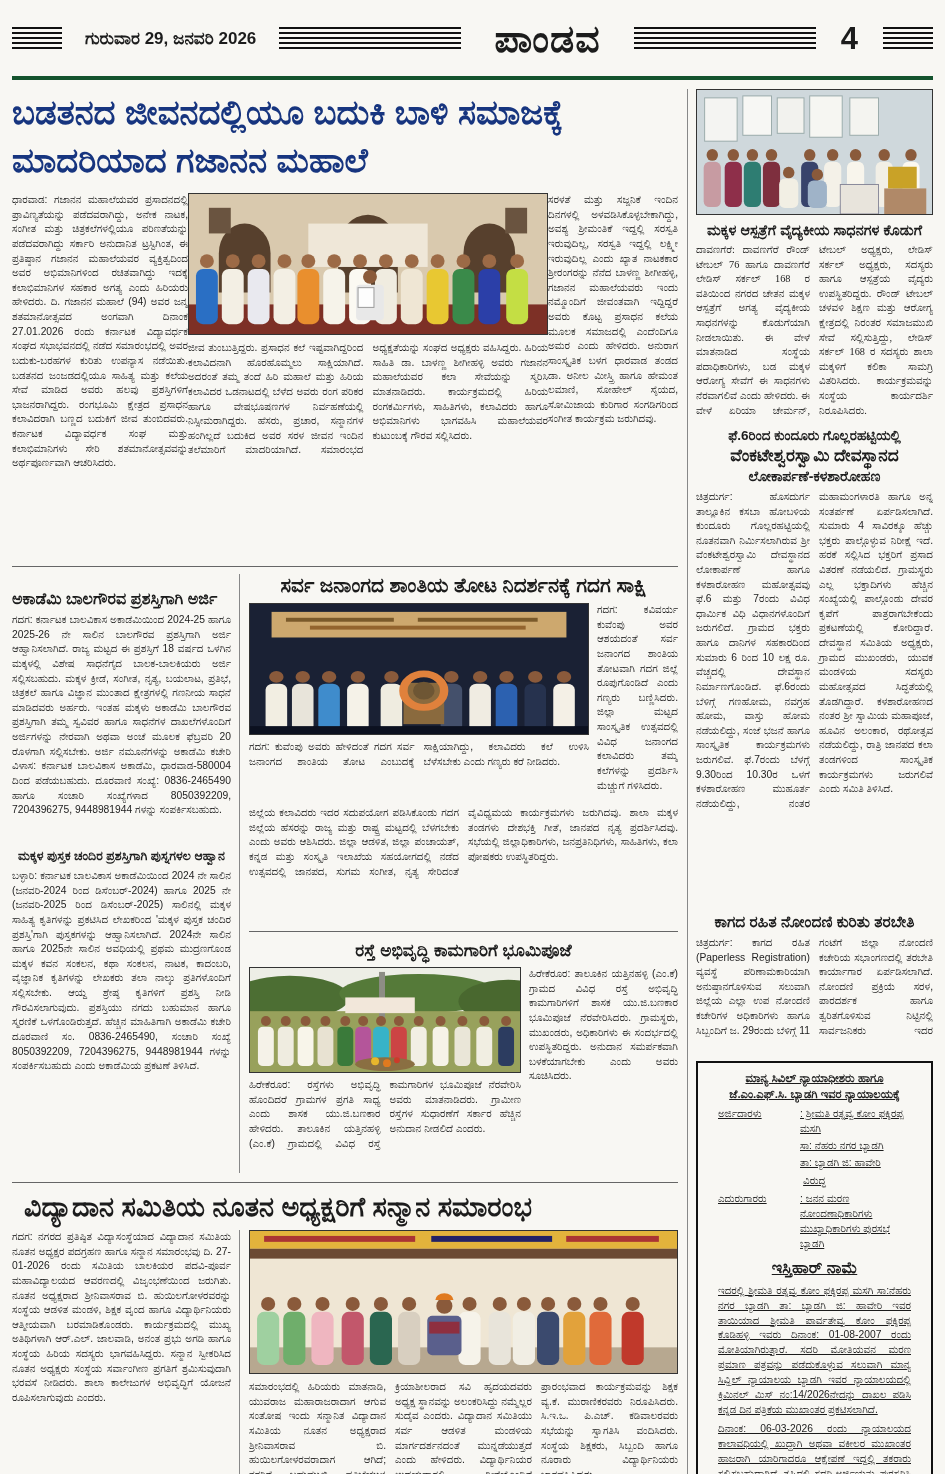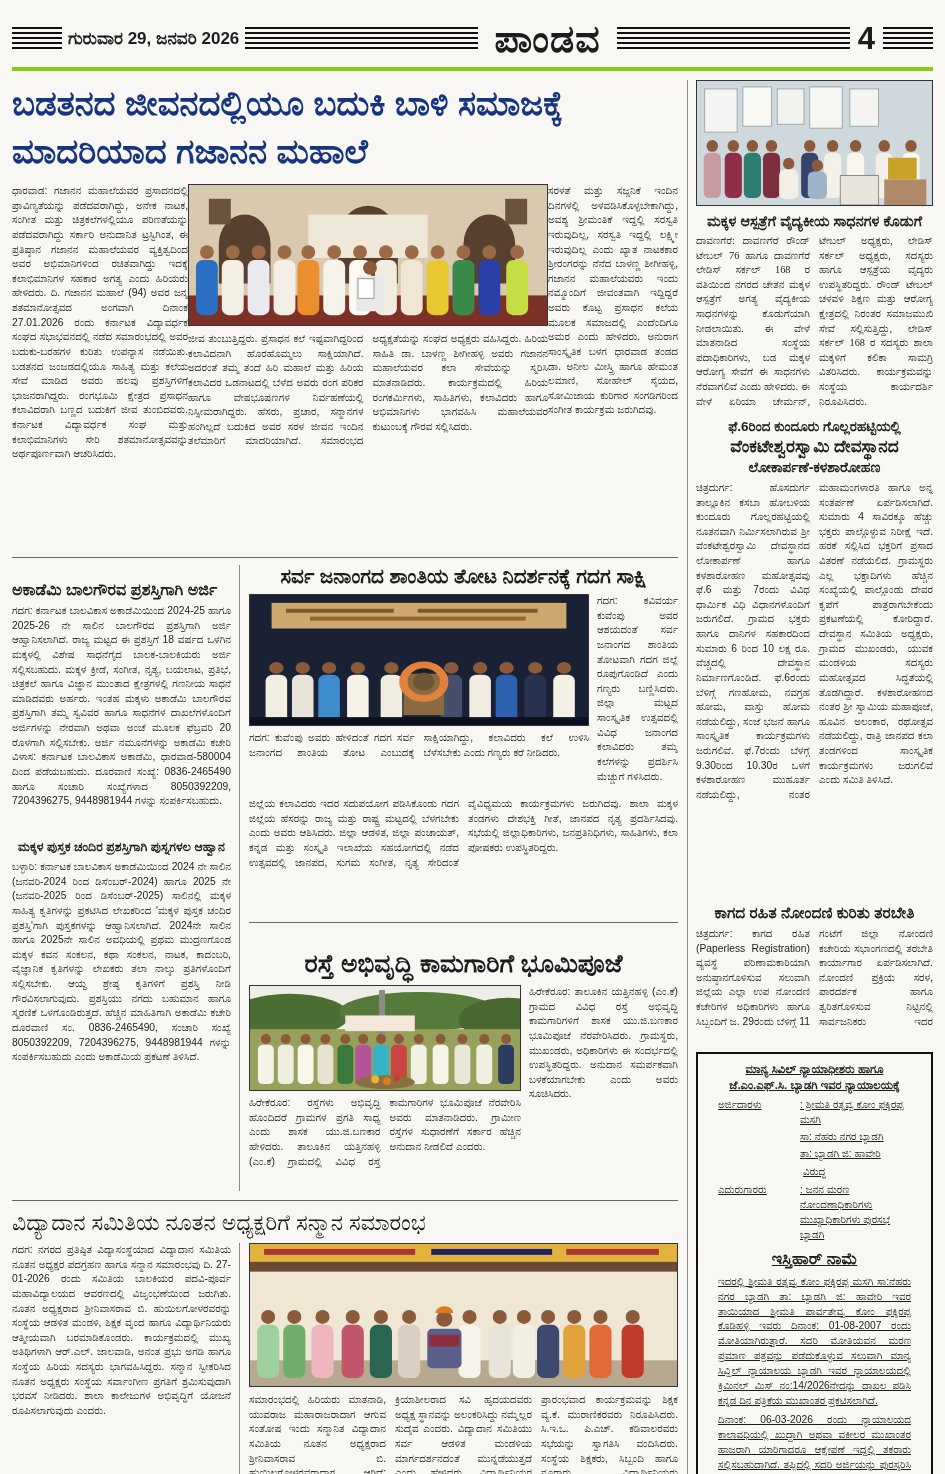--- a/index.html
+++ b/index.html
@@ -6,21 +6,21 @@
   * { box-sizing:border-box; margin:0; padding:0; }
   html,body { width:945px; }
   body {
     width:945px; height:1474px; overflow:hidden;
     background:#f8f7f3; color:#1c1c1c;
     font-family:"Liberation Sans","DejaVu Sans",sans-serif;
   }
   .page { width:945px; height:1474px; padding:20px 12px 8px; position:relative; }
 
   
-  .hdr { display:flex; align-items:center; gap:0; border-bottom:4px solid #84cc16; padding-bottom:9px; }
+  .hdr { display:flex; align-items:center; gap:17px; border-bottom:4px solid #14532d; padding-bottom:18px; }
   .stripes { height:24px; background:repeating-linear-gradient(to bottom,#111 0 2px,transparent 2px 5px); }
   .st-a { flex:0 0 50px; }
   .st-b { flex:1; }
   .hdr-date { font-weight:bold; font-size:17px; white-space:nowrap; padding:0 6px; }
   .hdr-title { font-weight:bold; font-size:38px; line-height:1; white-space:nowrap; padding:0 16px; letter-spacing:1px; }
   .hdr-page { font-weight:bold; font-size:31px; padding:0 8px; }
 
   
   .content { display:flex; gap:9px; margin-top:9px; }
   .left-zone { width:666px; }
@@ -40,36 +40,36 @@
   .m-col4 { flex:1; height:364px; }
 
   .sec { border-top:1px solid #666; margin-top:9px; padding-top:7px; }
   .mid-row { display:flex; gap:9px; }
   .lcol { width:228px; border-right:1px solid #888; padding-right:8px; }
   .mcol { flex:1; }
 
   .h-md { font-size:16px; font-weight:bold; text-align:left; margin-bottom:5px;margin-top:16px; }
   .h-sm { font-size:12.5px; font-weight:bold; text-align:center; margin:8px 0 5px; }
   .h-lg { font-size:20px; font-weight:bold; text-align:center; margin-bottom:6px; }
-  .h-xl { font-size:25px; font-weight:bold; text-align:center; margin:19px 0 6px; }
+  .h-xl { font-size:17px; font-weight:bold; text-align:center; margin:2px 0 6px; }
   .lcol-txt1 { height:228px; }
   .lcol-txt2 { height:302px; }
 
   .g-row { display:flex; gap:8px; }
   .g-photoblk { width:340px; }
   .g-side { flex:1; height:196px; }
   .g-cap { height:58px; margin-top:5px; }
   .g-body { height:116px; margin-top:7px; }
 
   .r-row { display:flex; gap:8px; margin-top:2px; }
   .r-photoblk { width:272px; }
   .r-side { flex:1; height:206px; }
   .r-cap { height:94px; margin-top:5px; }
 
-  .b-head { font-size:22px; font-weight:normal; margin:2px 0 7px; }
+  .b-head { font-size:27px; font-weight:bold; margin:2px 12px 7px; }
   .b-row { display:flex; gap:9px; }
   .b-col1 { width:228px; height:276px; border-right:1px solid #888; padding-right:8px; }
   .b-main { flex:1; }
   .b-body { height:120px; margin-top:6px; }
 
   
   .rr-h1 { font-size:14.5px; font-weight:bold; text-align:center; margin:7px 0 4px; }
   .rr-txt1 { height:176px;font-family:Liberation Serif, serif; }
   .rr-h2 { text-align:center; margin:9px 0 5px; font-weight:bold; }
   .rr-h2 .l1 { font-size:13.5px; display:block; }

